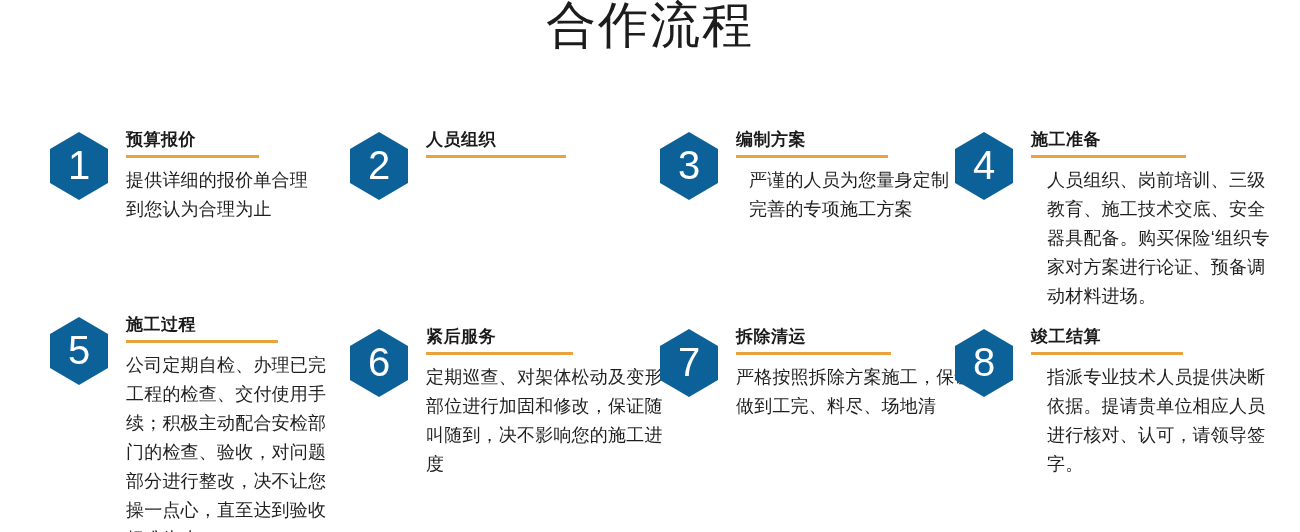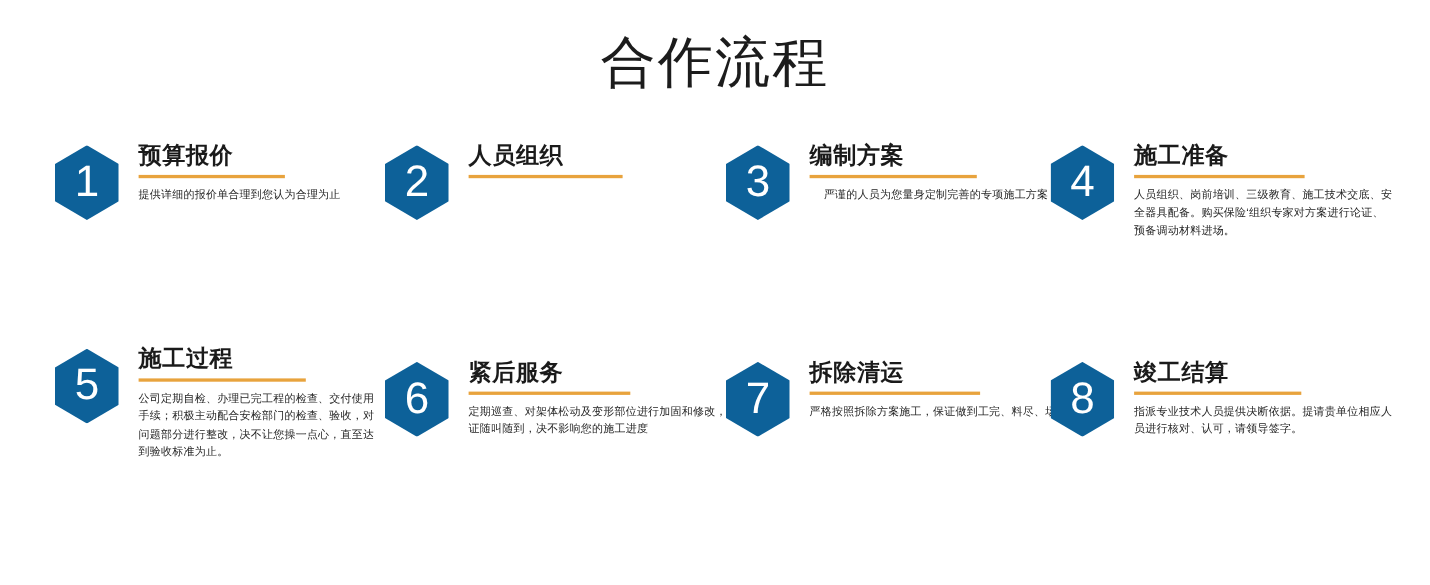--- a/index.html
+++ b/index.html
@@ -23,21 +23,20 @@
   }
 
   .page-title {
     text-align: center;
     font-size: 50px;
     line-height: 1;
     font-weight: 400;
     color: #1c1c1c;
     letter-spacing: 2px;
     margin: 0;
-    padding-top: 32px;
     height: 60px;
     box-sizing: content-box;
   }
 
   .steps-grid {
     position: absolute;
     top: 128px;
     left: 0;
     width: 1300px;
   }
@@ -98,21 +97,21 @@
     top: -1px;
   }
 
   .step-body {
     flex: 1 1 auto;
     min-width: 0;
     padding-top: 2px;
   }
 
   .step-title {
-    font-size: 21px;
+    font-size: 17px;
     font-weight: 700;
     color: #1a1a1a;
     line-height: 1.15;
     margin: 0 0 5px 0;
     letter-spacing: 0.5px;
   }
 
   .step-rule {
     height: 3px;
     background: #e8a33d;
@@ -123,31 +122,31 @@
   .rule-w1 { width: 133px; }
   .rule-w2 { width: 140px; }
   .rule-w3 { width: 152px; }
   .rule-w4 { width: 155px; }
   .rule-w5 { width: 152px; }
   .rule-w6 { width: 147px; }
   .rule-w7 { width: 155px; }
   .rule-w8 { width: 152px; }
 
   .step-desc {
-    font-size: 10px;
+    font-size: 18px;
     line-height: 1.62;
     color: #1f1f1f;
     margin: 0;
     letter-spacing: 0.2px;
   }
 
   .w-narrow { width: 200px; }
   .w-mid    { width: 205px; margin-left: 13px; }
   .w-wide   { width: 215px; }
-  .w-wider  { width: 236px; }
+  .w-wider  { width: 236px; margin-left: 16px; }
   .w-widest { width: 250px; }
 </style>
 </head>
 <body>
 
 <div class="page">
 
   <h1 class="page-title">合作流程</h1>
 
   <div class="steps-grid">

